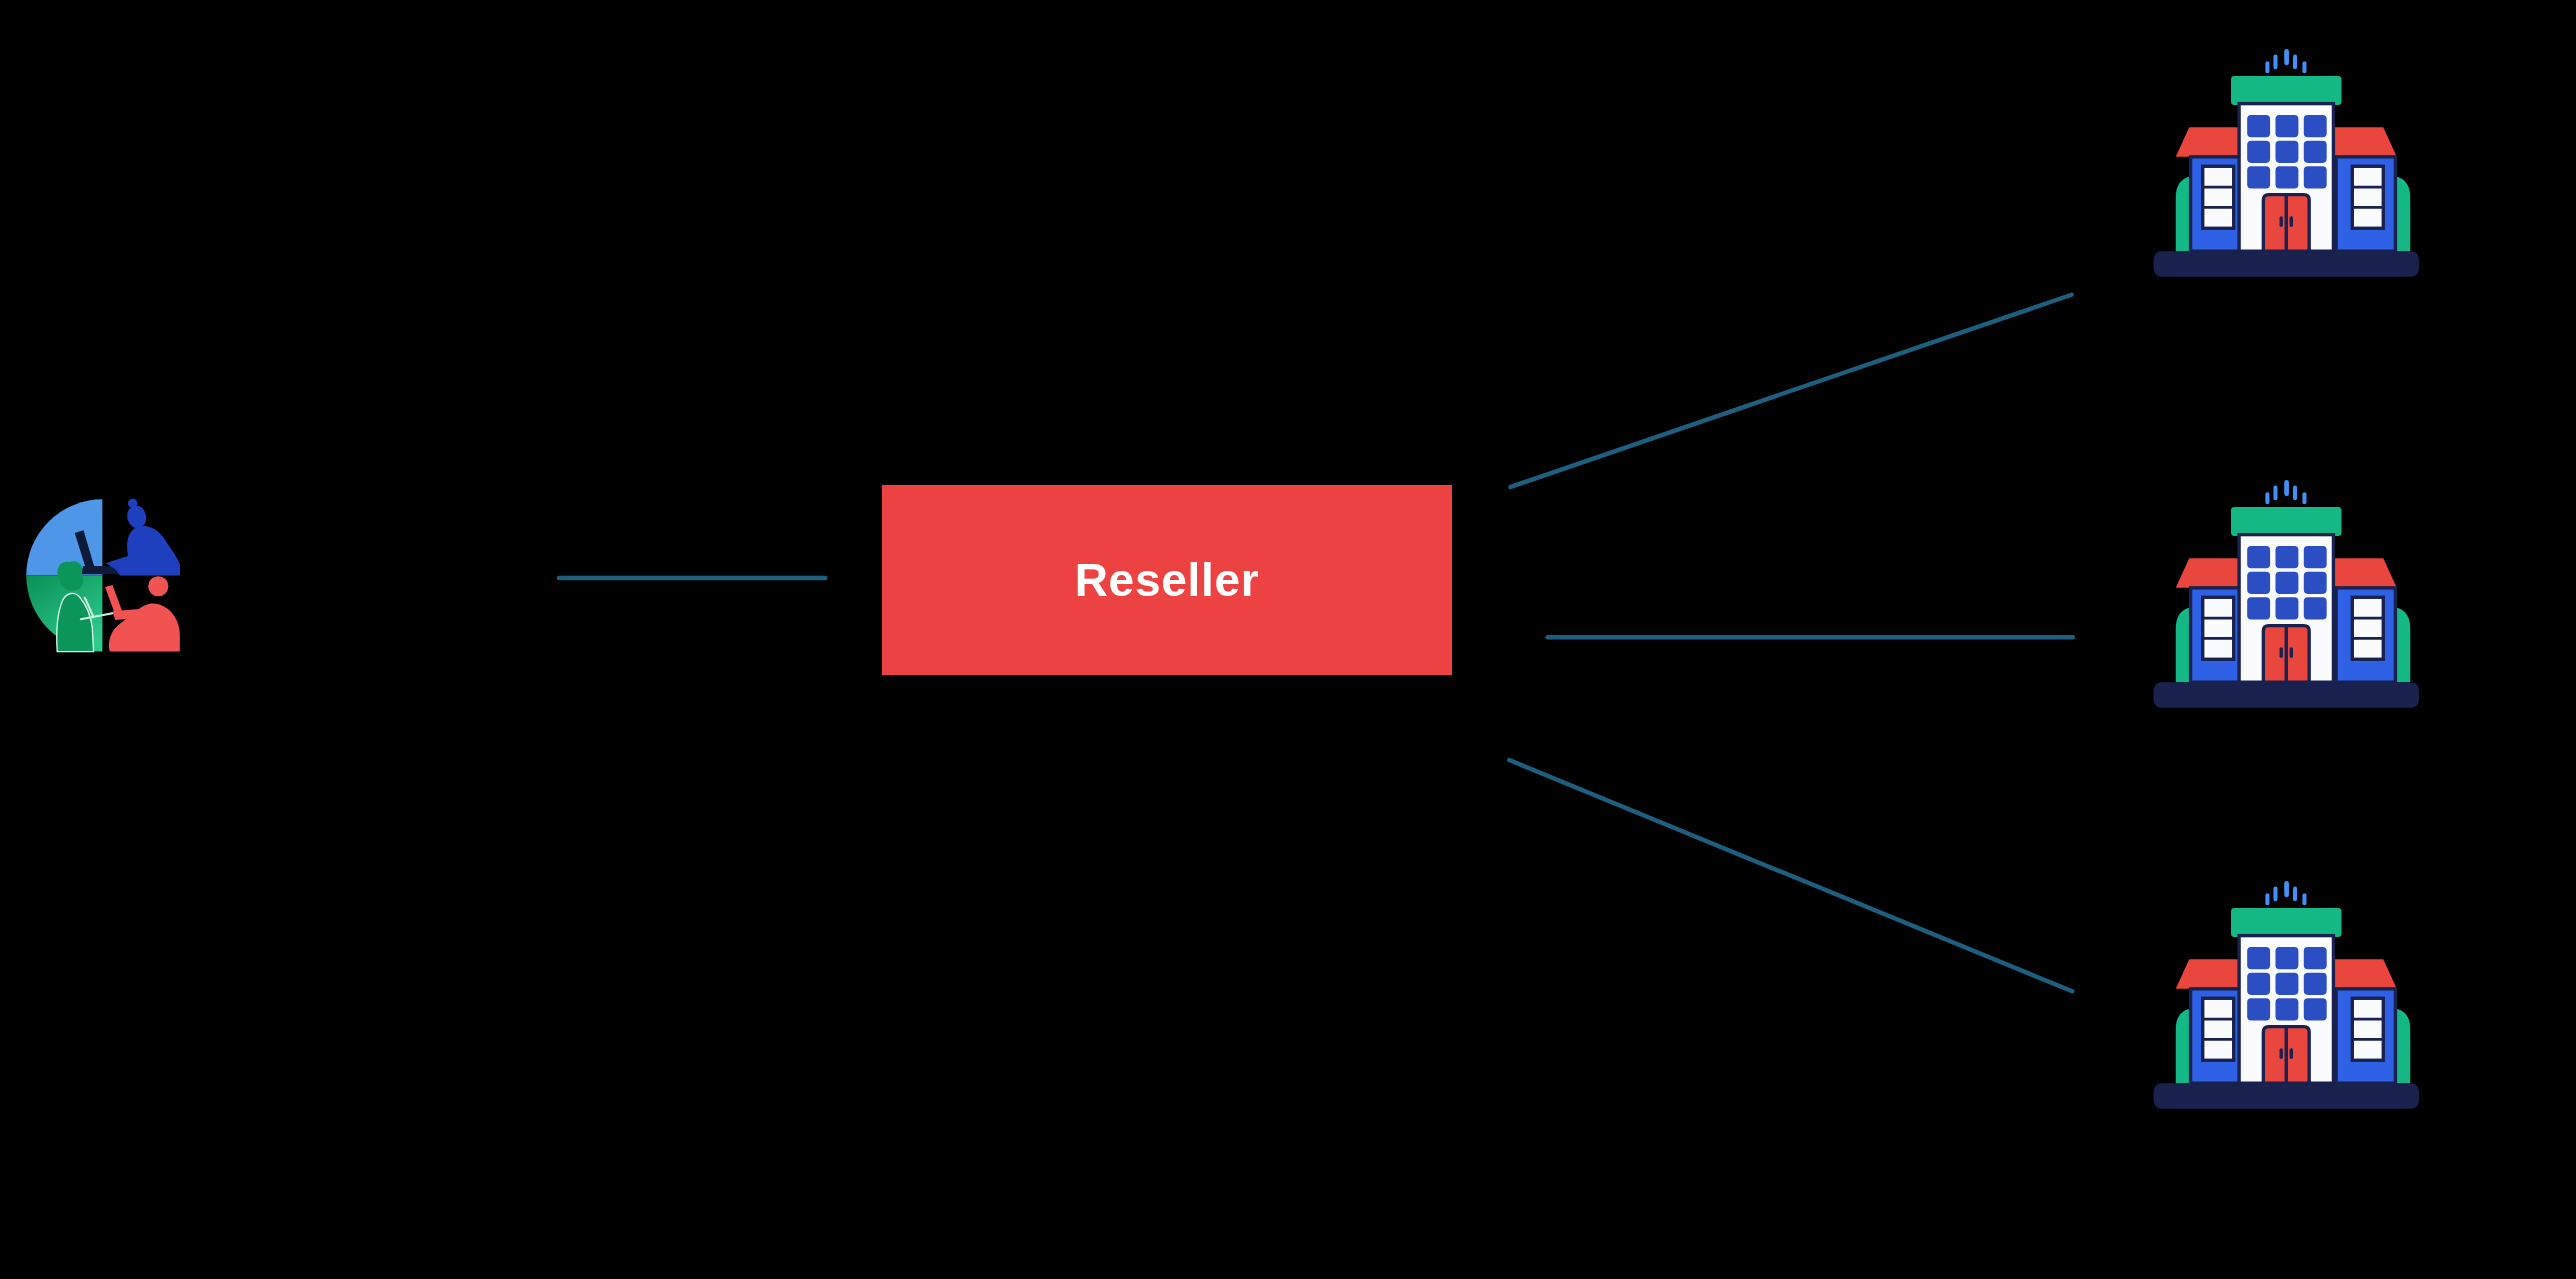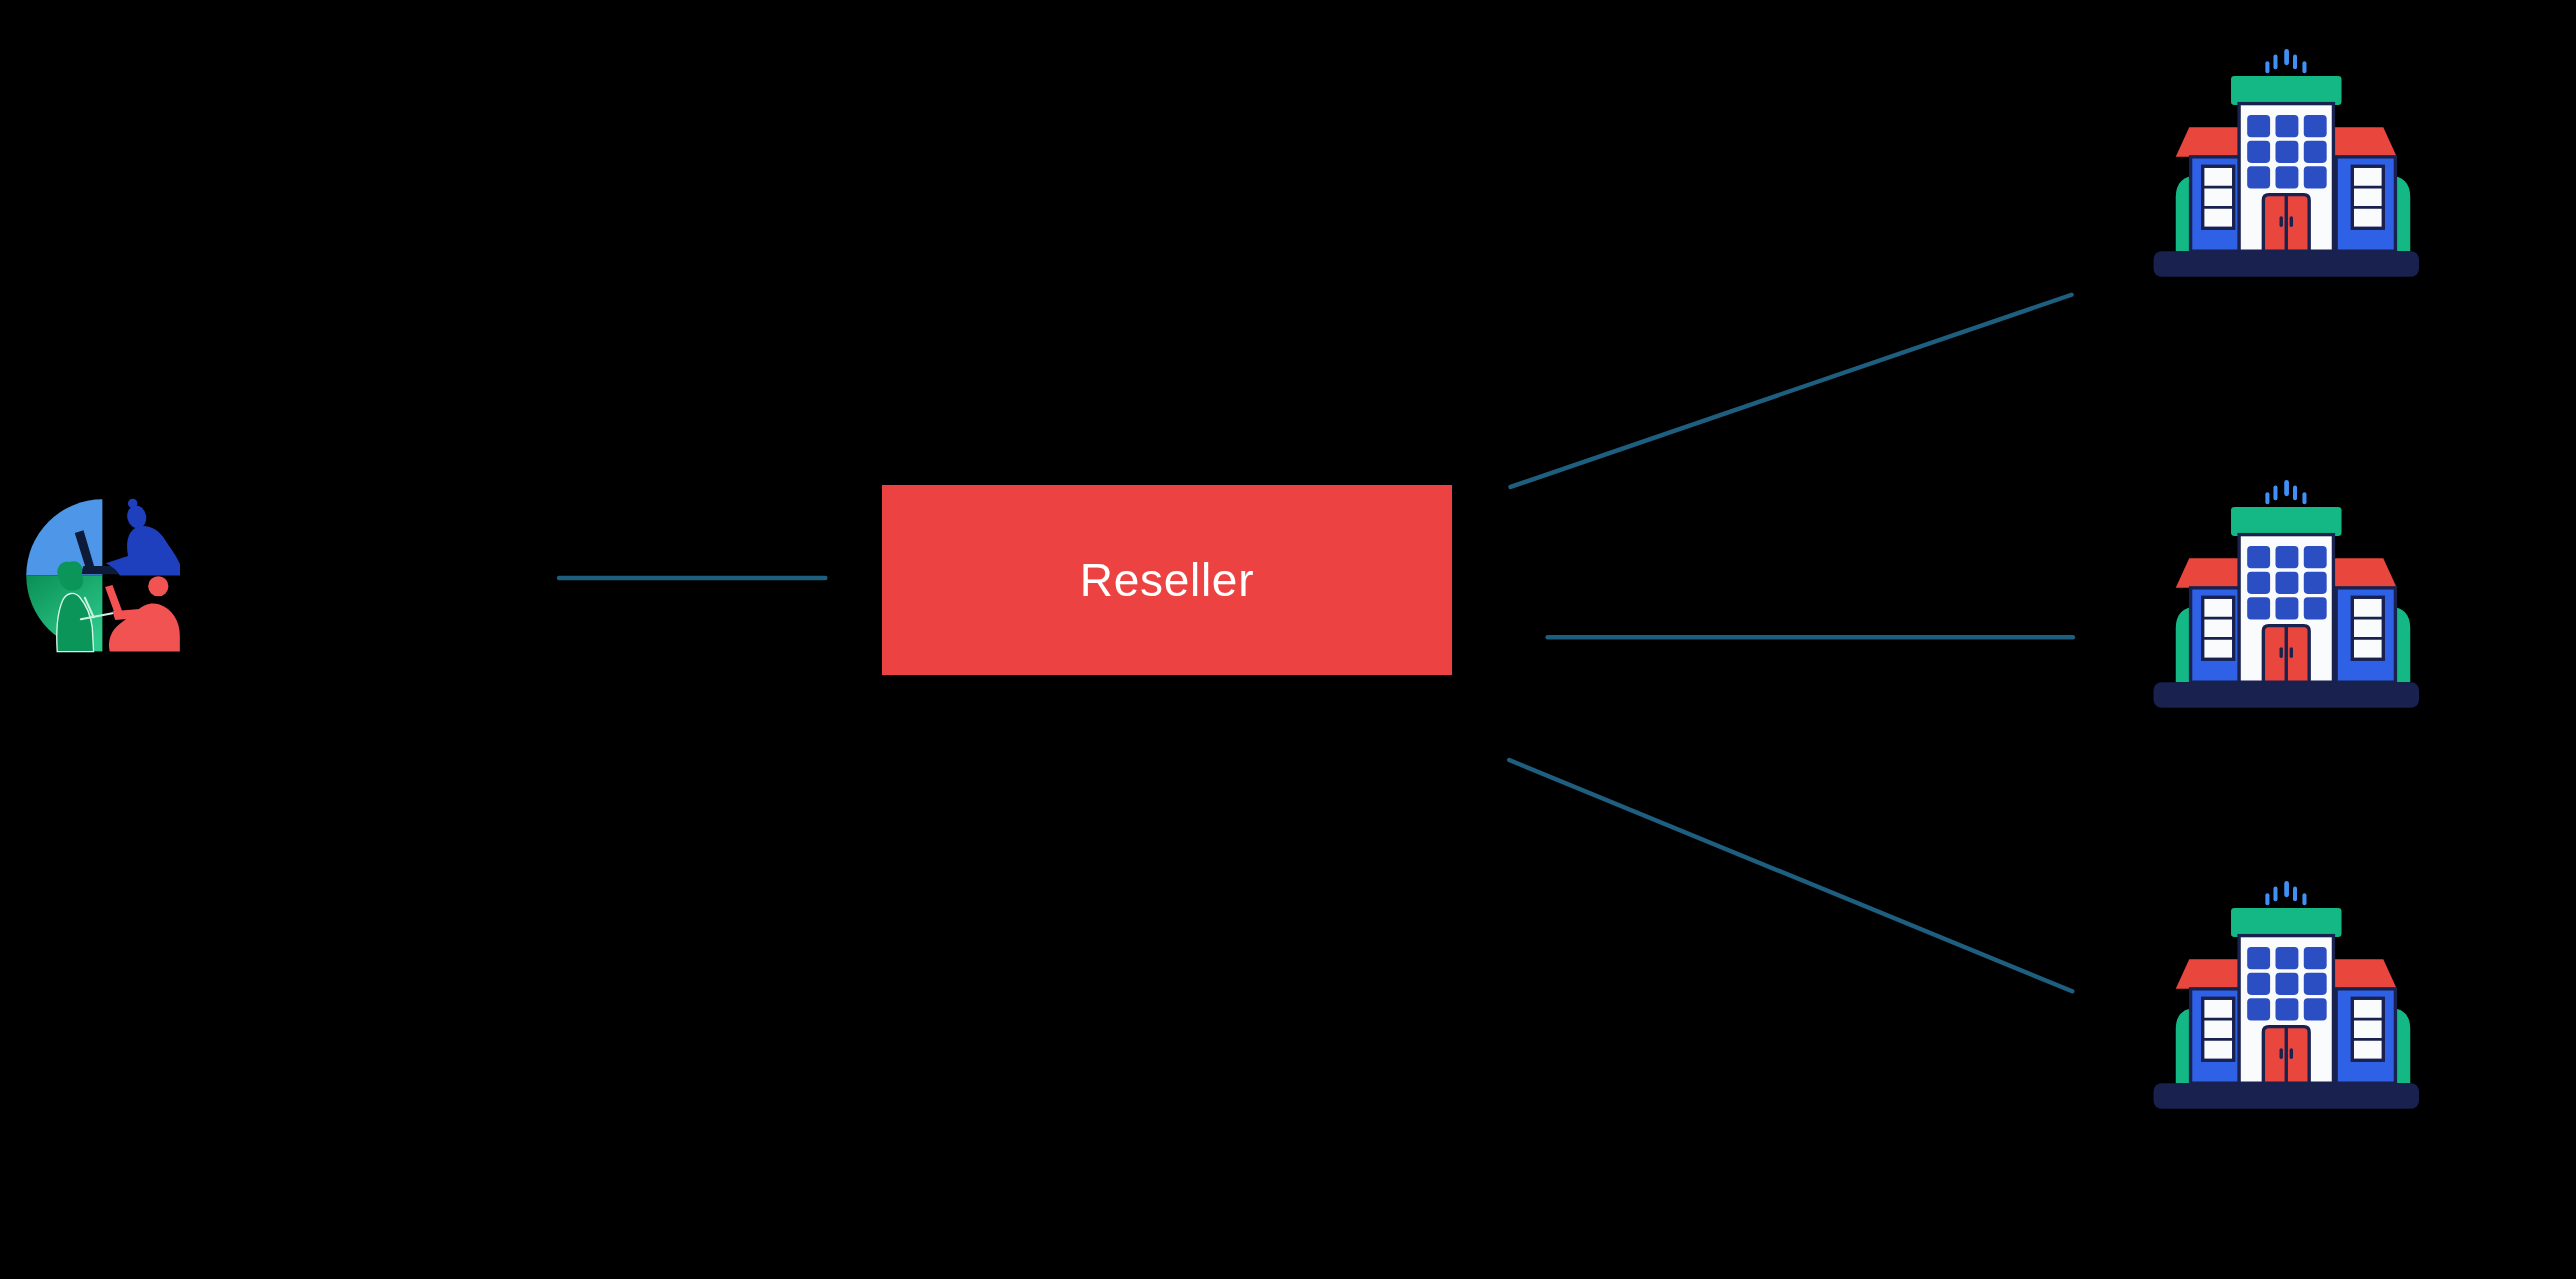--- a/index.html
+++ b/index.html
@@ -35,21 +35,21 @@
   #connectors{position:absolute;left:0;top:0;width:2576px;height:1280px;}
   .connector{stroke:var(--connector);stroke-width:6.5;stroke-linecap:round;}
   .team-icon{position:absolute;left:17.5px;top:498px;width:162px;height:159px;}
   .reseller-box{
     position:absolute;left:882px;top:485px;width:570px;height:190px;
     background:var(--box_red);
     display:flex;align-items:center;justify-content:center;
   }
   .reseller-box .label{
     color:var(--box_text);
-    font-size:46px;letter-spacing:0.7px;font-weight:400;line-height:1;
+    font-size:46px;letter-spacing:0.7px;font-weight:700;line-height:1;
   }
   .building{position:absolute;left:2111px;width:364px;height:283px;}
   .building.b1{top:13.5px;}
   .building.b2{top:445px;}
   .building.b3{top:846px;}
   
   .f-green{fill:var(--green);}
   .f-red{fill:var(--red);}
   .f-bwing{fill:var(--blue_wing);}
   .f-bwin{fill:var(--blue_window);}

